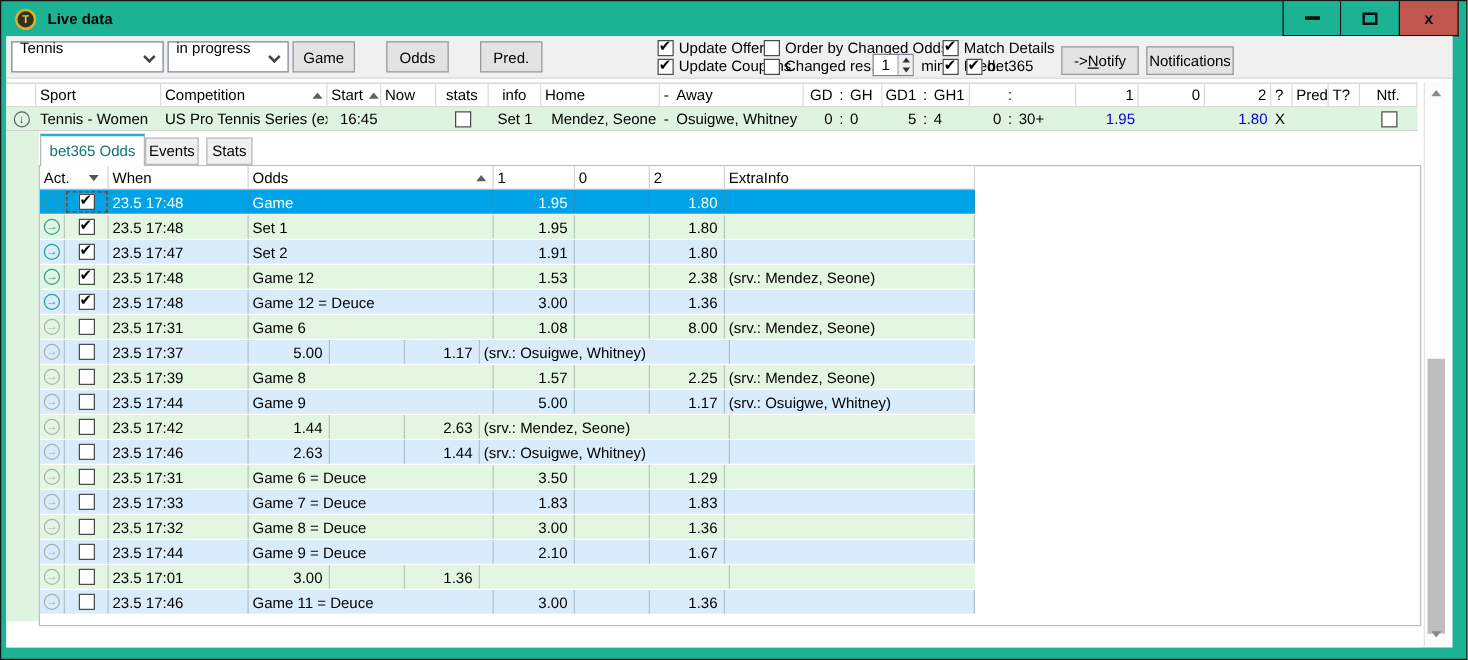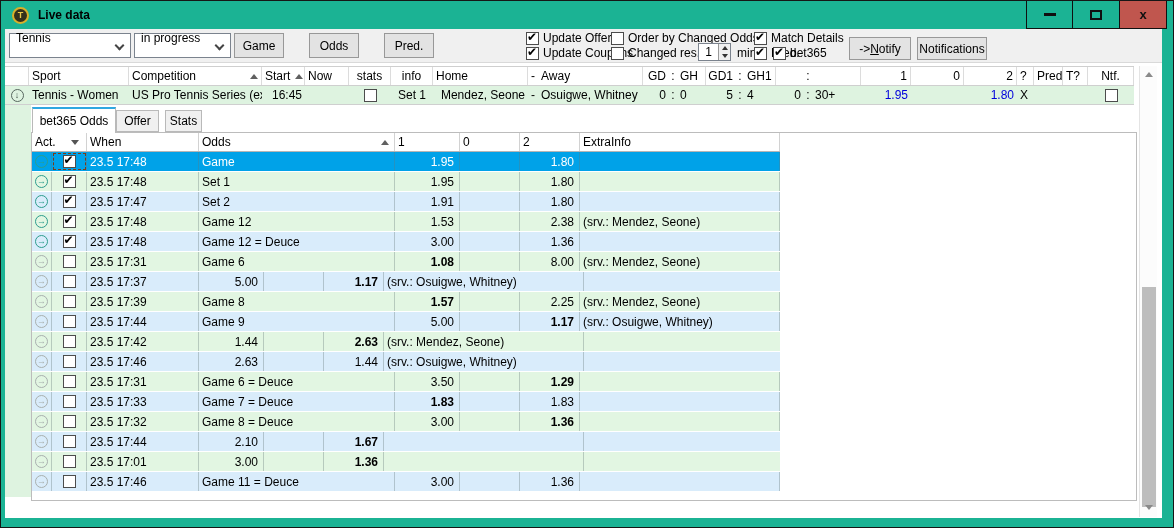--- a/index.html
+++ b/index.html
@@ -77,21 +77,21 @@
 .ml-auto{margin-left:auto}.ml4{margin-left:5px}
 .circ{width:13px;height:13px;border-radius:50%;border:1px solid #57675f;color:#3c4c44;
   font-size:9px;display:flex;align-items:center;justify-content:center;line-height:1;flex:none}
 .blue-odds{color:#0000dc}
 
 .detail{position:absolute;left:0;top:76px;width:1132px;height:413px;background:#fff}
 .green-strip{position:absolute;left:0;top:0;width:26px;height:392px;background:#def3e0}
 .tab{position:absolute;border:1px solid #b9b9b9;background:#f0f0f0;display:flex;
   align-items:center;justify-content:center;white-space:nowrap}
 .tab.active{left:27px;top:2px;width:84px;height:26px;background:#fff;border-top:2px solid #2fa8e1;
-  border-bottom:none;color:#000000;z-index:3}
+  border-bottom:none;color:#0f766e;z-index:3}
 .tab.t2{left:111px;top:5px;width:43px;height:22px}
 .tab.t3{left:160px;top:5px;width:37px;height:22px}
 .panel{position:absolute;left:26px;top:27px;width:1106px;height:369px;background:#fff;
   border:1px solid #bcbcbc;z-index:2}
 
 .ghead{position:absolute;left:0;top:0;width:748px;height:19px;background:#fff;
   border-bottom:1px solid #b5b5b5;display:flex}
 .gh{border-right:1px solid #d2d2d2;display:flex;align-items:center;padding:0 3px;height:100%;overflow:hidden}
 .g-act{width:55px}.g-when{width:112px}.g-odds{width:196px}
 .g-1{width:65px}.g-0{width:60px}.g-2{width:60px}.g-extra{width:200px}
@@ -106,21 +106,21 @@
 .grow.sel{background:#00a2e8;color:#fff}
 .gc{border-right:1px solid rgba(100,120,120,.35);display:flex;align-items:center;
   padding:0 3px;height:100%;overflow:hidden;white-space:nowrap}
 .gc.ci{width:20px;justify-content:center;padding:0}
 .gc.cc{width:35px;justify-content:center;padding:0}
 .gc.cw{width:112px}.gc.co{width:196px}
 .gc.cv1{width:65px;justify-content:flex-end;padding-right:5px}
 .gc.cv0{width:60px;justify-content:flex-end;padding-right:5px}
 .gc.cv2{width:60px;justify-content:flex-end;padding-right:5px}
 .gc.ce{width:200px}
-.b{font-weight:700}
+.b{font-weight:400}
 .grow .circ{border-color:#a8b0ae;color:#a8b0ae;background:transparent}
 .grow .circ.on{border-color:#2d9d8d;color:#2d9d8d}
 .grow.sel .cc{outline:1px dashed #7c3b17;outline-offset:-2px}
 
 .vscroll{position:absolute;left:1134px;top:37px;width:18px;height:451px;background:#fcfcfc;border-left:1px solid #e4e4e4}
 .vs-up,.vs-down{position:absolute;left:0;width:18px;height:15px;display:flex;align-items:center;justify-content:center}
 .vs-up{top:1px}
 .vs-down{bottom:2px}
 .vs-tri-up{width:0;height:0;border-left:4px solid transparent;border-right:4px solid transparent;border-bottom:5px solid #8a8a8a}
 .vs-tri-down{width:0;height:0;border-left:4px solid transparent;border-right:4px solid transparent;border-top:5px solid #8a8a8a}
@@ -281,21 +281,21 @@
       <div class="mr c-pred"></div>
       <div class="mr c-tq"></div>
       <div class="mr c-ntf">
         <span class="cb"></span>
       </div>
     </div>
 
     <div class="detail">
       <div class="green-strip"></div>
       <div class="tab active">bet365 Odds</div>
-      <div class="tab t2">Offer</div>
+      <div class="tab t2">Events</div>
       <div class="tab t3">Stats</div>
 
       <div class="panel">
         <div class="ghead">
           <div class="gh g-act">
             <span>Act.</span>
             <span class="ftri"></span>
           </div>
           <div class="gh g-when">When</div>
           <div class="gh g-odds">
@@ -502,20 +502,21 @@
               <div class="gc ce"></div>
             </div>
             <div class="grow blue">
               <div class="gc ci">
                 <span class="circ">→</span>
               </div>
               <div class="gc cc">
                 <span class="cb"></span>
               </div>
               <div class="gc cw">23.5 17:44</div>
+              <div class="gc co">Game 9 = Deuce</div>
               <div class="gc cv1">2.10</div>
               <div class="gc cv0"></div>
               <div class="gc cv2 b">1.67</div>
               <div class="gc ce"></div>
             </div>
             <div class="grow green">
               <div class="gc ci">
                 <span class="circ">→</span>
               </div>
               <div class="gc cc">

